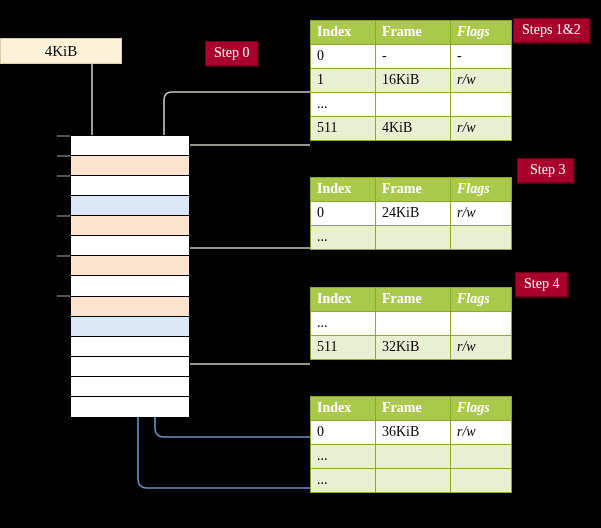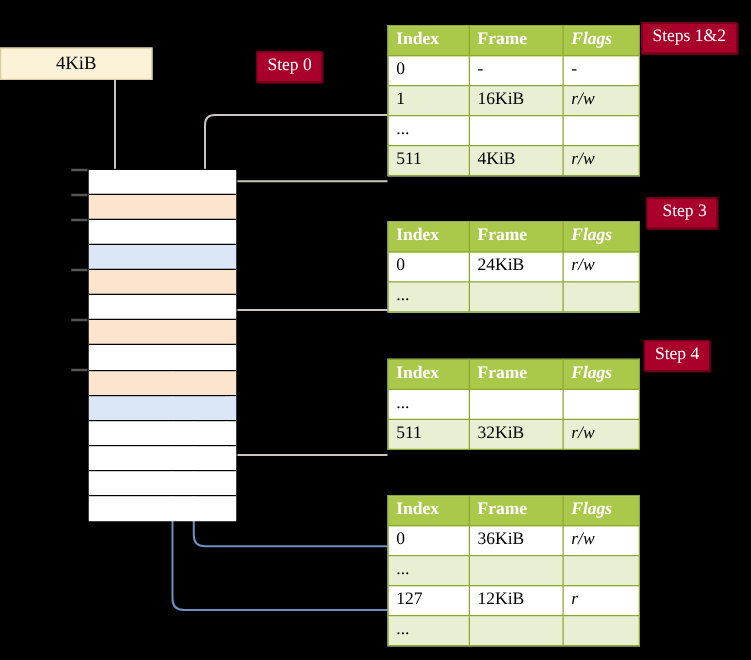--- a/index.html
+++ b/index.html
@@ -236,25 +236,20 @@
         <tr>
           <td class="col-i">0</td>
           <td class="col-f">36KiB</td>
           <td class="col-g">r/w</td>
         </tr>
         <tr class="alt">
           <td class="col-i">...</td>
           <td class="col-f"></td>
           <td class="col-g"></td>
         </tr>
-        <tr>
-          <td class="col-i">127</td>
-          <td class="col-f">12KiB</td>
-          <td class="col-g">r</td>
-        </tr>
         <tr class="alt">
           <td class="col-i">...</td>
           <td class="col-f"></td>
           <td class="col-g"></td>
         </tr>
       </tbody>
     </table>
 </div>
 
 </body></html>

